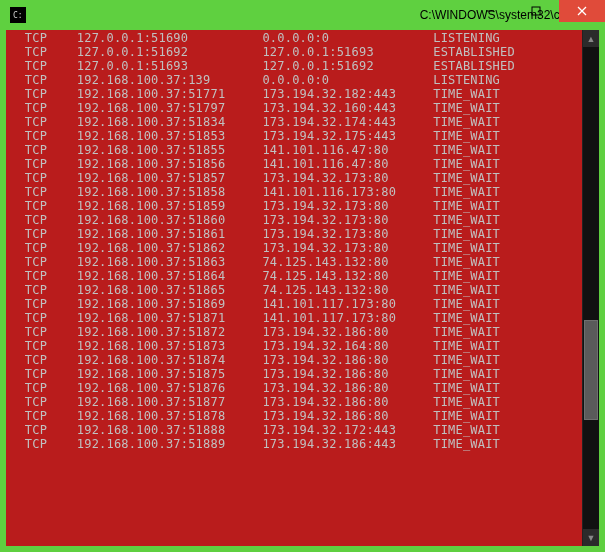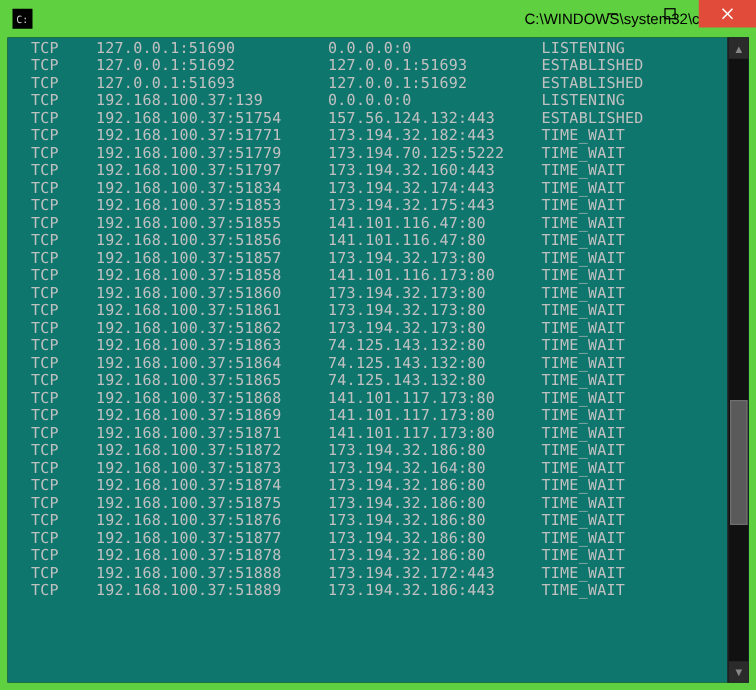--- a/index.html
+++ b/index.html
@@ -59,21 +59,21 @@
     color: #fff;
   }
   .console-wrap {
     position: relative;
     height: calc(552px - 36px);
     background: #000;
   }
   .console {
     height: 100%;
     overflow: hidden;
-    background: #0f766e;
+    background: #b91c1c;
     color: #c0c0c0;
     font-family: "Lucida Console", Consolas, monospace;
     font-size: 12px;
     line-height: 14px;
     padding: 1px 4px 0 4px;
   }
   .row {
     white-space: pre;
     letter-spacing: 0.2px;
   }
@@ -134,37 +134,35 @@
       </div>
     </div>
   </div>
 
   <div class="console-wrap">
     <div class="console" id="console">
         <div class="row">  TCP    127.0.0.1:51690          0.0.0.0:0              LISTENING</div>
         <div class="row">  TCP    127.0.0.1:51692          127.0.0.1:51693        ESTABLISHED</div>
         <div class="row">  TCP    127.0.0.1:51693          127.0.0.1:51692        ESTABLISHED</div>
         <div class="row">  TCP    192.168.100.37:139       0.0.0.0:0              LISTENING</div>
-        <div class="row">  TCP    192.168.100.37:51754     157.56.124.132:443     ESTABLISHED</div>
         <div class="row">  TCP    192.168.100.37:51771     173.194.32.182:443     TIME_WAIT</div>
-        <div class="row">  TCP    192.168.100.37:51779     173.194.70.125:5222    TIME_WAIT</div>
         <div class="row">  TCP    192.168.100.37:51797     173.194.32.160:443     TIME_WAIT</div>
         <div class="row">  TCP    192.168.100.37:51834     173.194.32.174:443     TIME_WAIT</div>
         <div class="row">  TCP    192.168.100.37:51853     173.194.32.175:443     TIME_WAIT</div>
         <div class="row">  TCP    192.168.100.37:51855     141.101.116.47:80      TIME_WAIT</div>
         <div class="row">  TCP    192.168.100.37:51856     141.101.116.47:80      TIME_WAIT</div>
         <div class="row">  TCP    192.168.100.37:51857     173.194.32.173:80      TIME_WAIT</div>
         <div class="row">  TCP    192.168.100.37:51858     141.101.116.173:80     TIME_WAIT</div>
+        <div class="row">  TCP    192.168.100.37:51859     173.194.32.173:80      TIME_WAIT</div>
         <div class="row">  TCP    192.168.100.37:51860     173.194.32.173:80      TIME_WAIT</div>
         <div class="row">  TCP    192.168.100.37:51861     173.194.32.173:80      TIME_WAIT</div>
         <div class="row">  TCP    192.168.100.37:51862     173.194.32.173:80      TIME_WAIT</div>
         <div class="row">  TCP    192.168.100.37:51863     74.125.143.132:80      TIME_WAIT</div>
         <div class="row">  TCP    192.168.100.37:51864     74.125.143.132:80      TIME_WAIT</div>
         <div class="row">  TCP    192.168.100.37:51865     74.125.143.132:80      TIME_WAIT</div>
-        <div class="row">  TCP    192.168.100.37:51868     141.101.117.173:80     TIME_WAIT</div>
         <div class="row">  TCP    192.168.100.37:51869     141.101.117.173:80     TIME_WAIT</div>
         <div class="row">  TCP    192.168.100.37:51871     141.101.117.173:80     TIME_WAIT</div>
         <div class="row">  TCP    192.168.100.37:51872     173.194.32.186:80      TIME_WAIT</div>
         <div class="row">  TCP    192.168.100.37:51873     173.194.32.164:80      TIME_WAIT</div>
         <div class="row">  TCP    192.168.100.37:51874     173.194.32.186:80      TIME_WAIT</div>
         <div class="row">  TCP    192.168.100.37:51875     173.194.32.186:80      TIME_WAIT</div>
         <div class="row">  TCP    192.168.100.37:51876     173.194.32.186:80      TIME_WAIT</div>
         <div class="row">  TCP    192.168.100.37:51877     173.194.32.186:80      TIME_WAIT</div>
         <div class="row">  TCP    192.168.100.37:51878     173.194.32.186:80      TIME_WAIT</div>
         <div class="row">  TCP    192.168.100.37:51888     173.194.32.172:443     TIME_WAIT</div>

